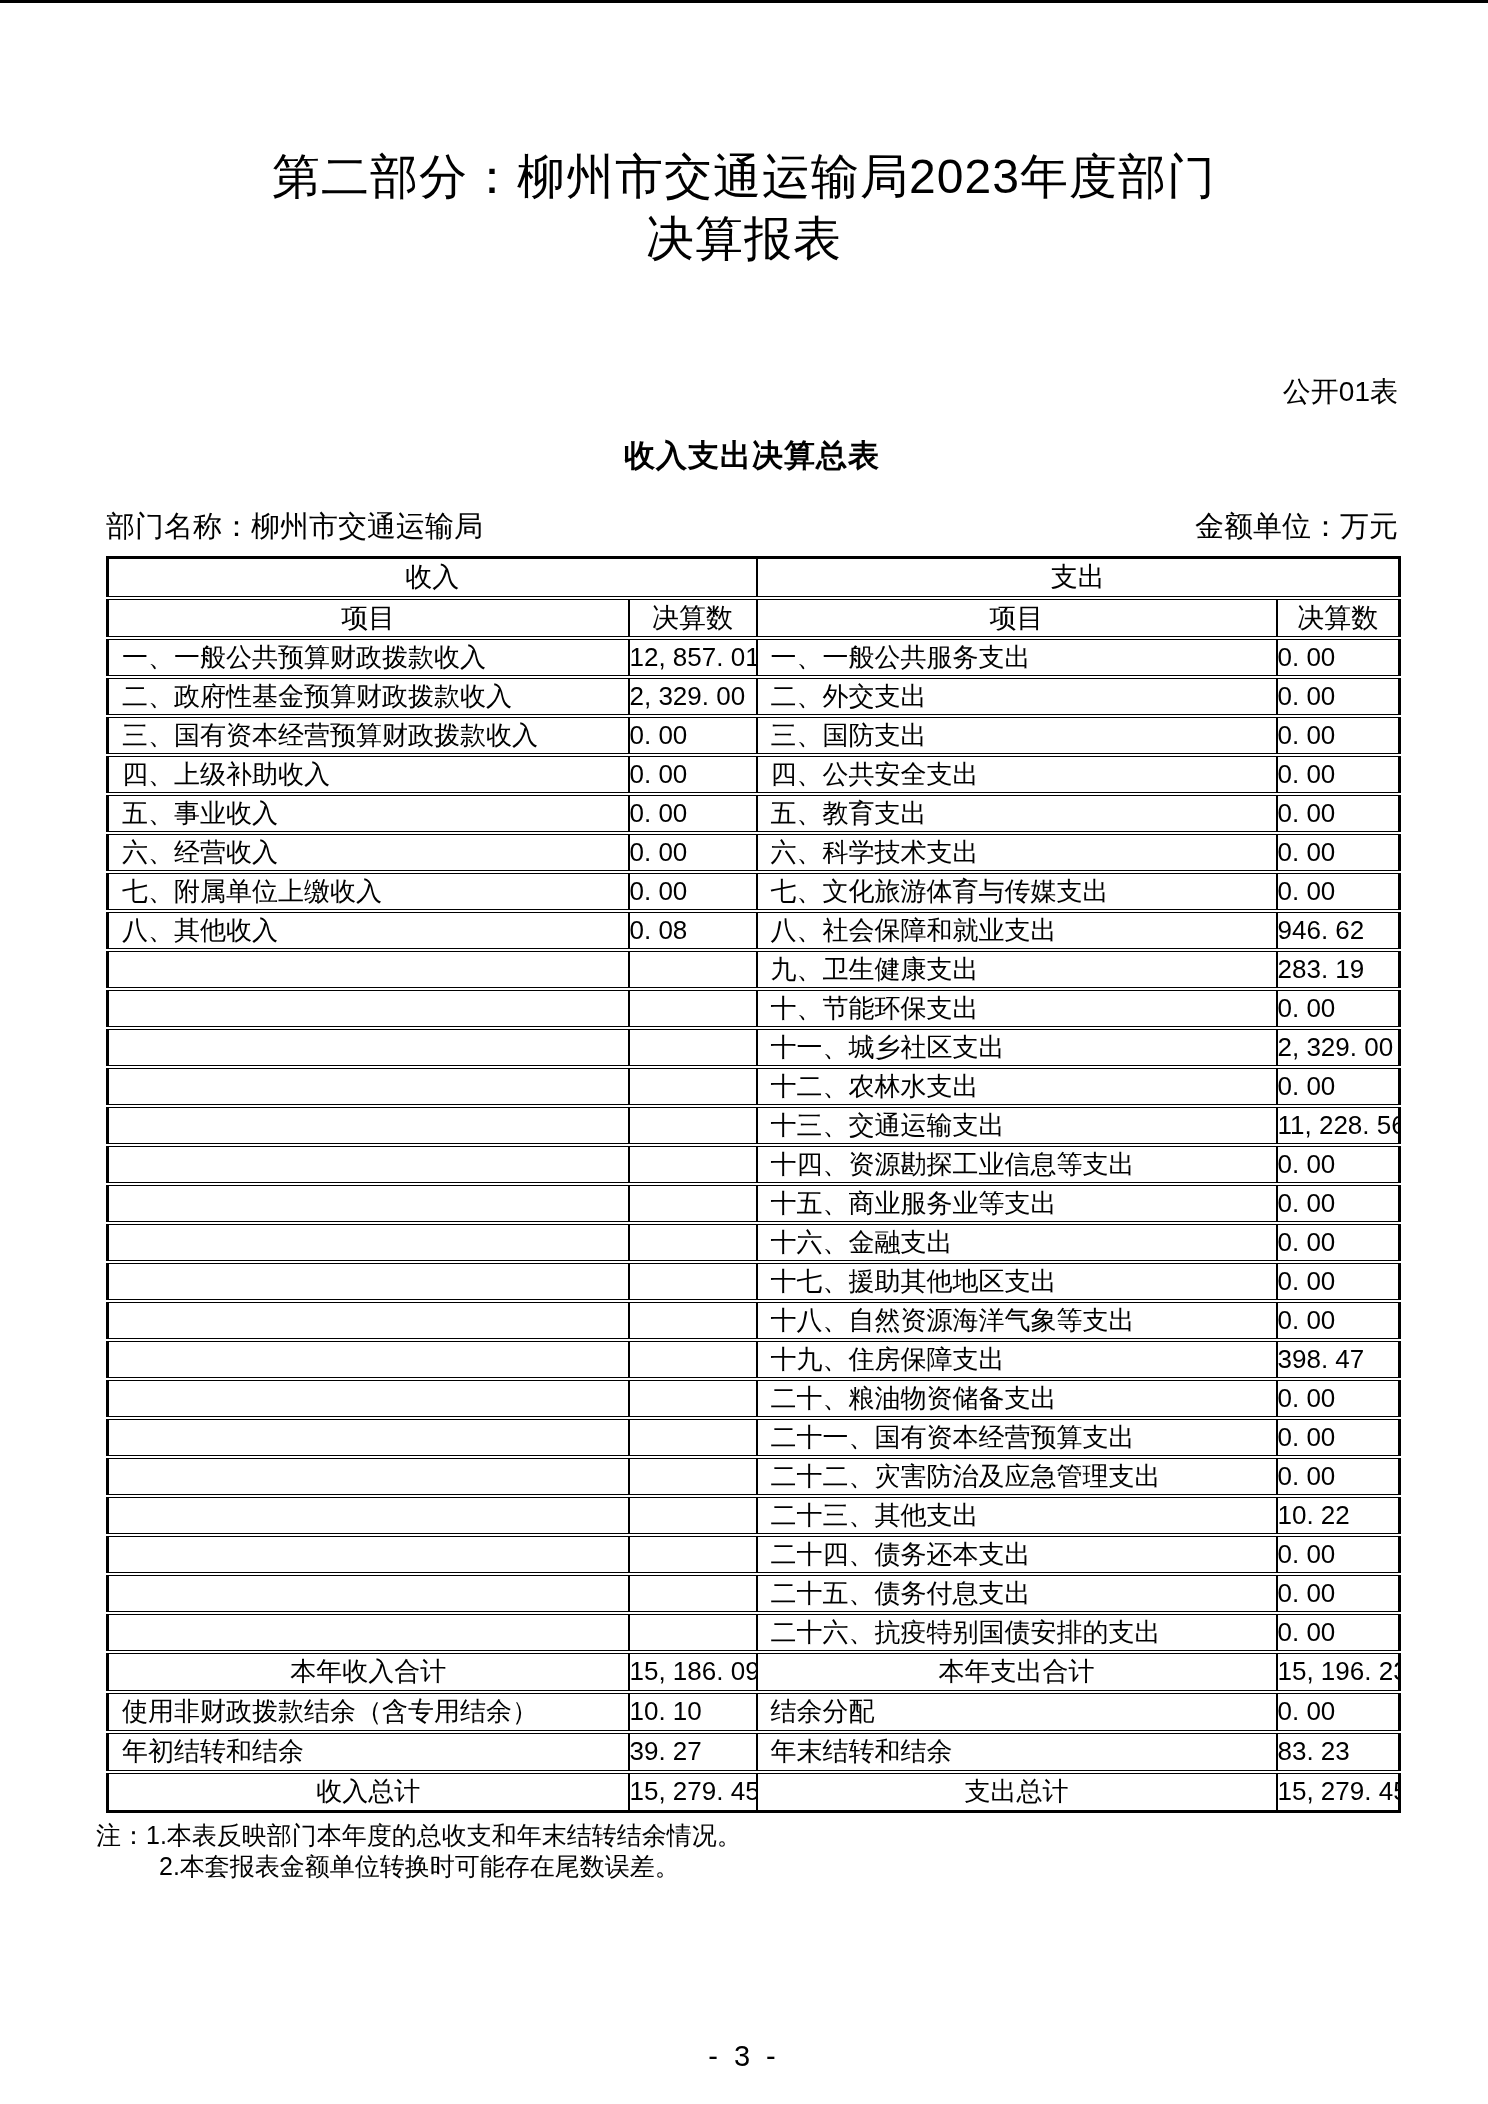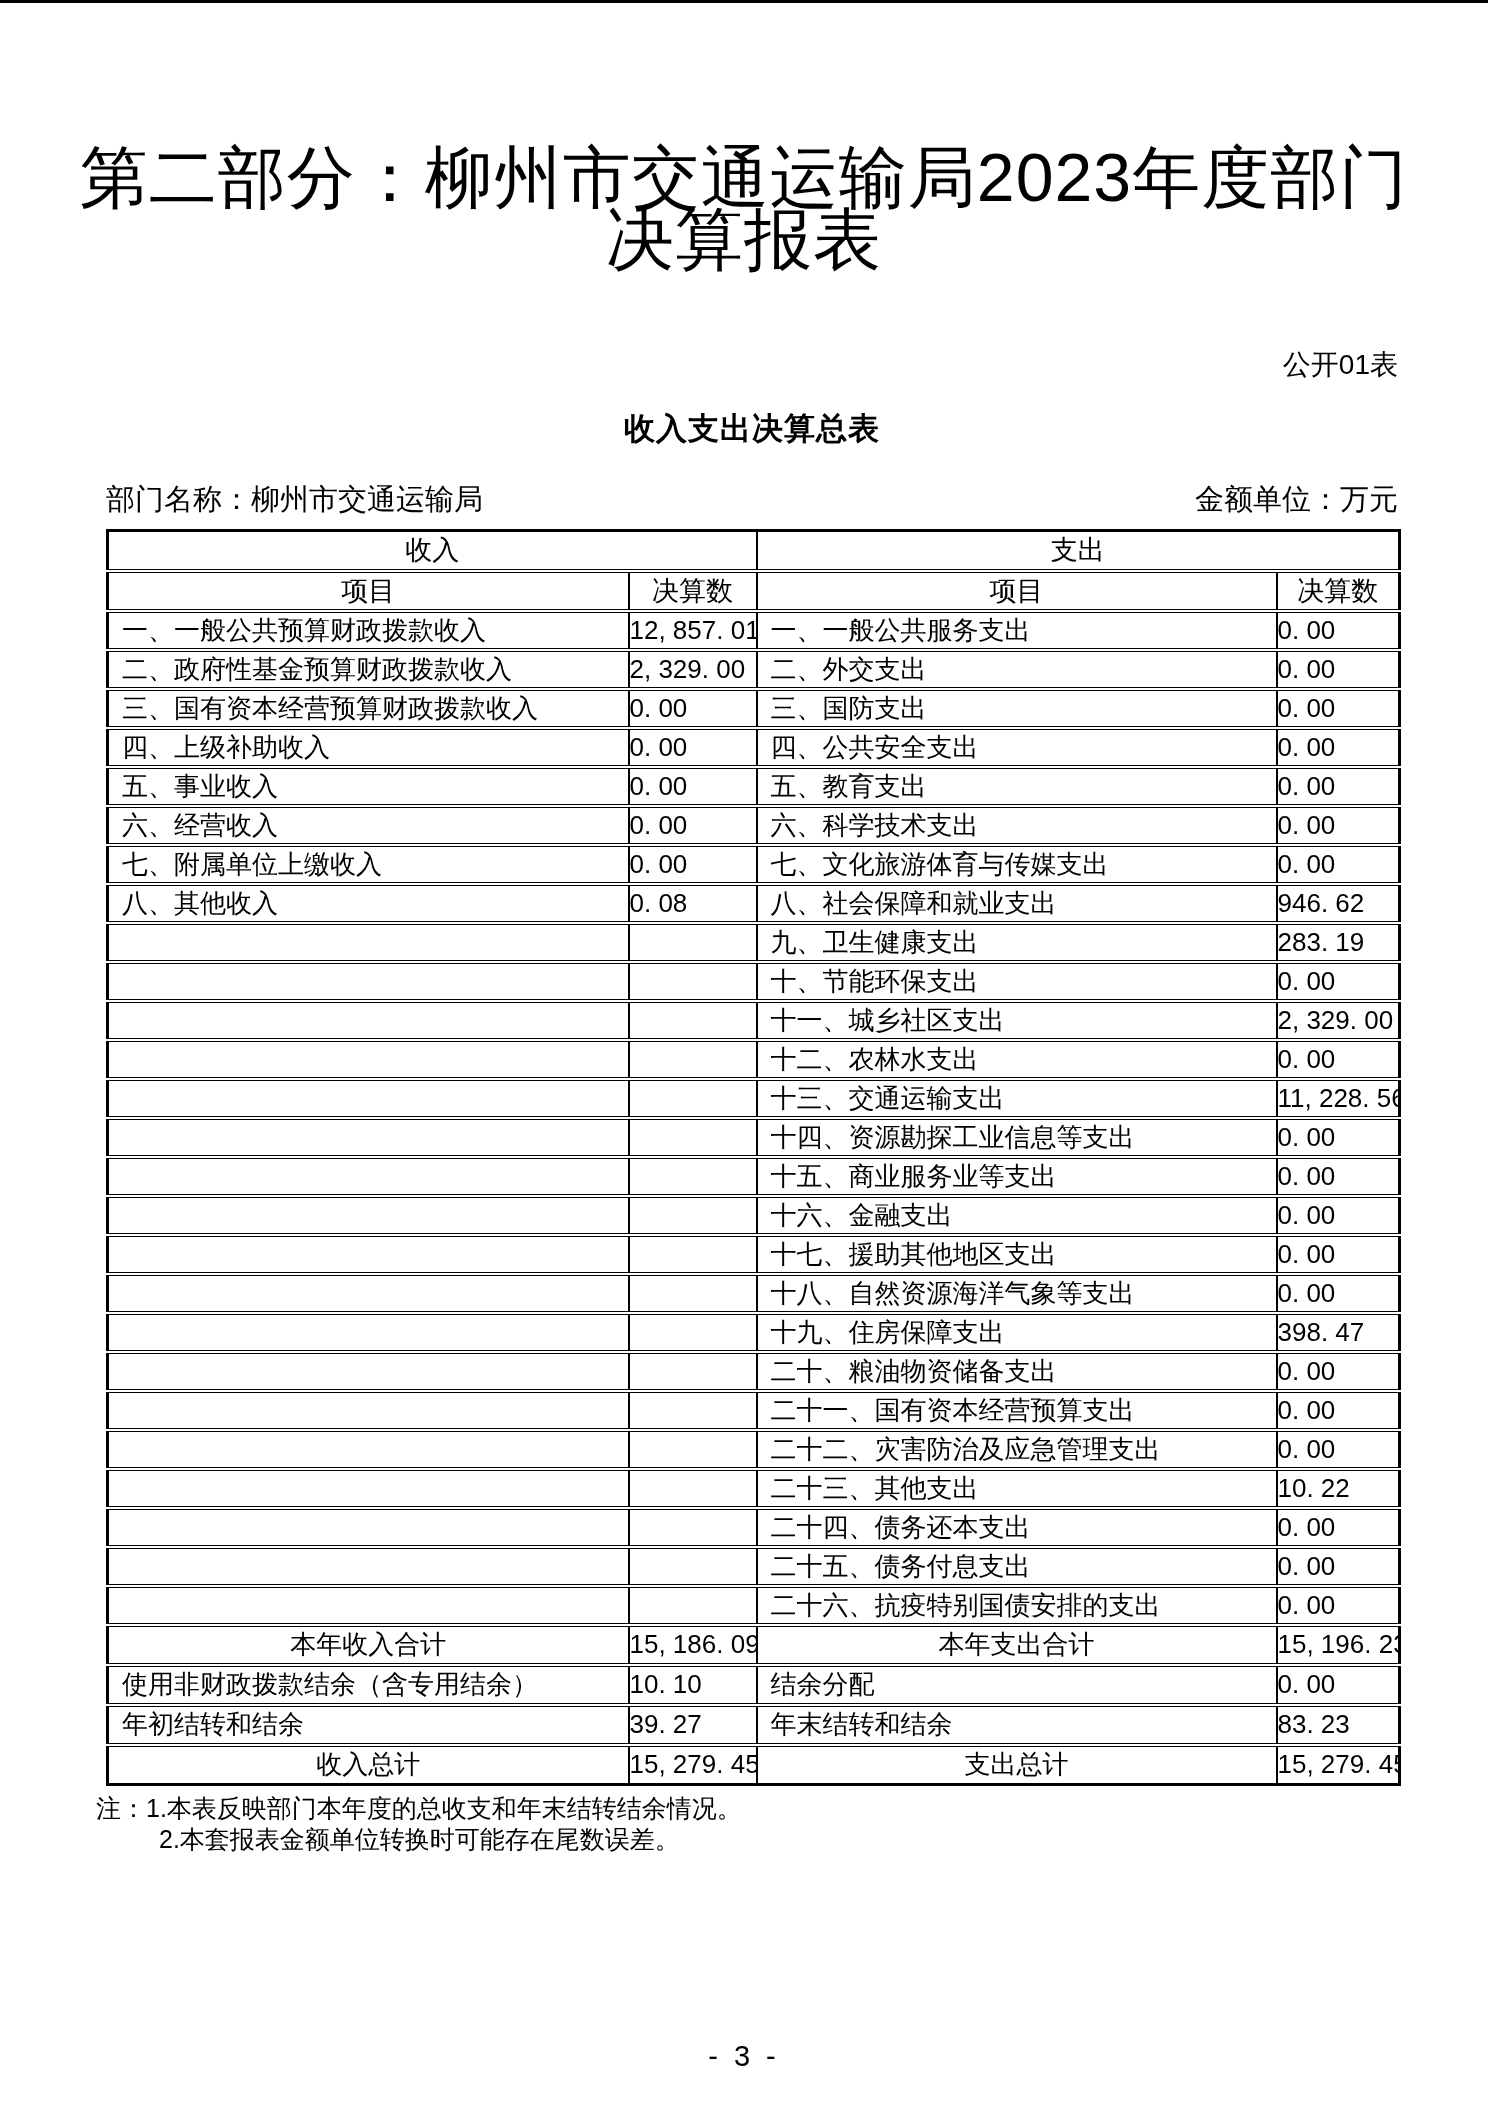--- a/index.html
+++ b/index.html
@@ -15,31 +15,31 @@
   .top-edge {
     position: absolute;
     top: 0; left: 0;
     width: 100%;
     height: 3px;
     background: #000;
   }
   .doc-title {
     padding-top: 146px;
     text-align: center;
-    font-size: 68px;
+    font-size: 48px;
     font-weight: normal;
     line-height: 62px;
     letter-spacing: 1px;
   }
   .content {
     margin-left: 106px;
     width: 1292px;
   }
   .table-code {
-    margin-top: 76px;
+    margin-top: 103px;
     text-align: right;
     font-size: 28px;
   }
   .table-title {
     margin-top: 24px;
     text-align: center;
     font-size: 31px;
     font-weight: bold;
     letter-spacing: 1px;
   }

